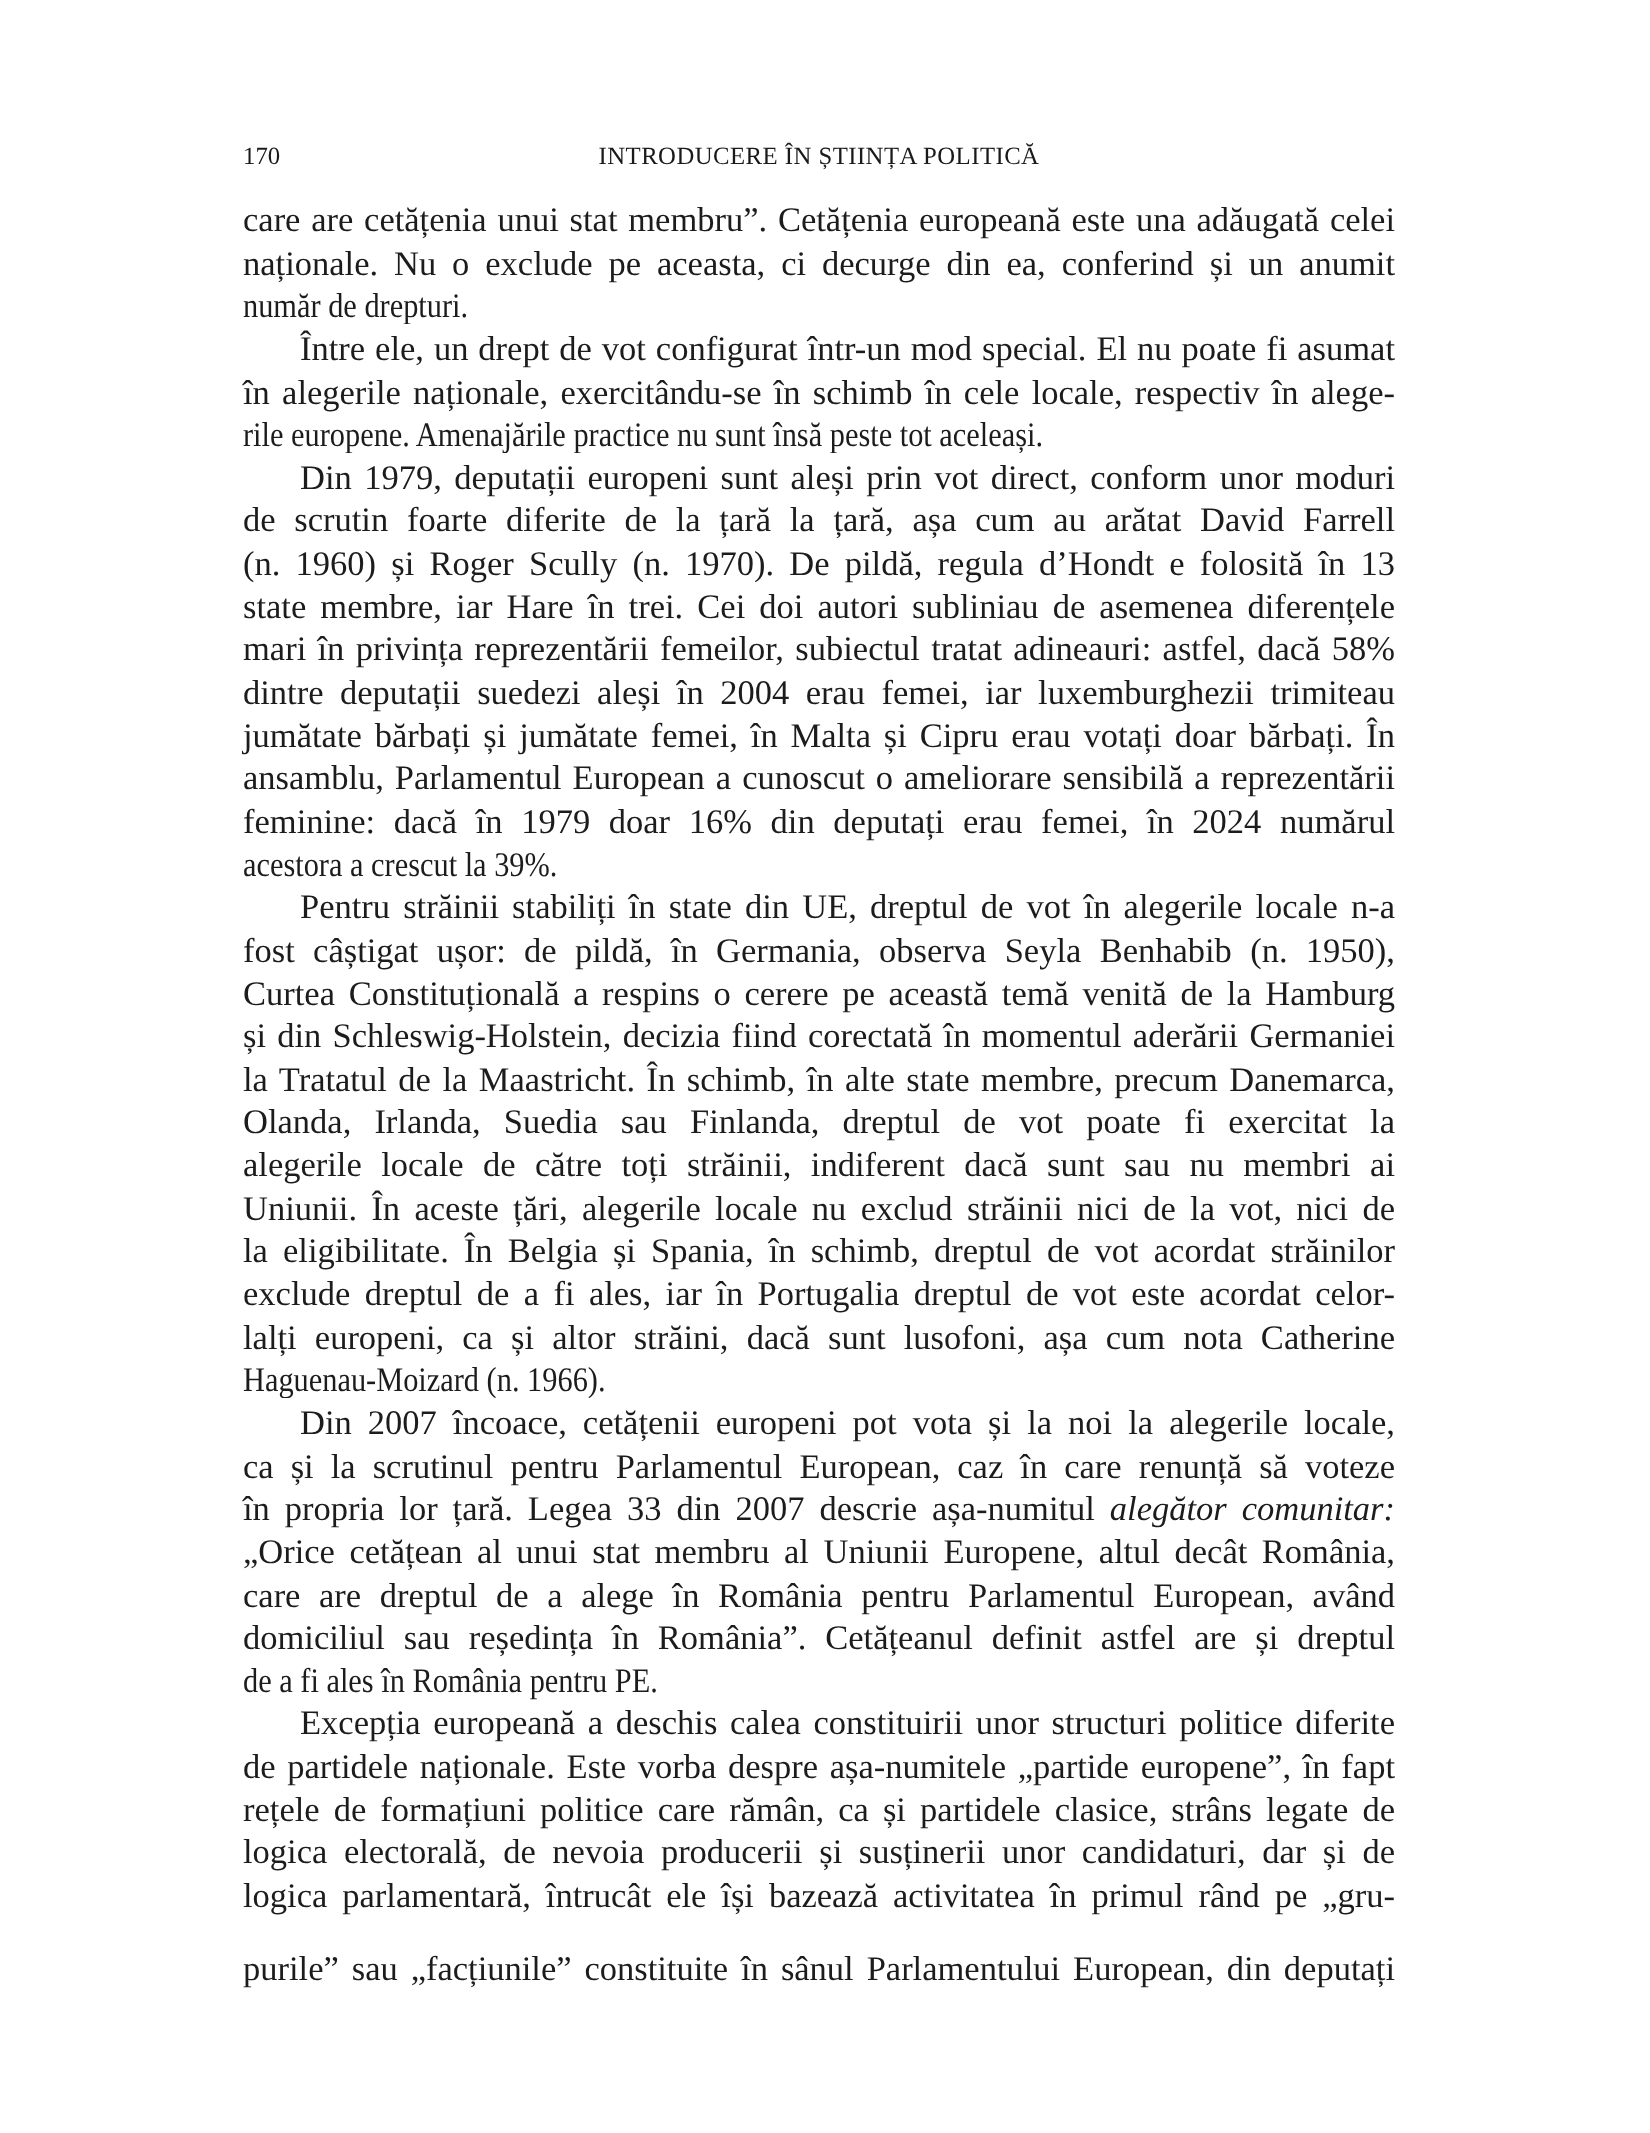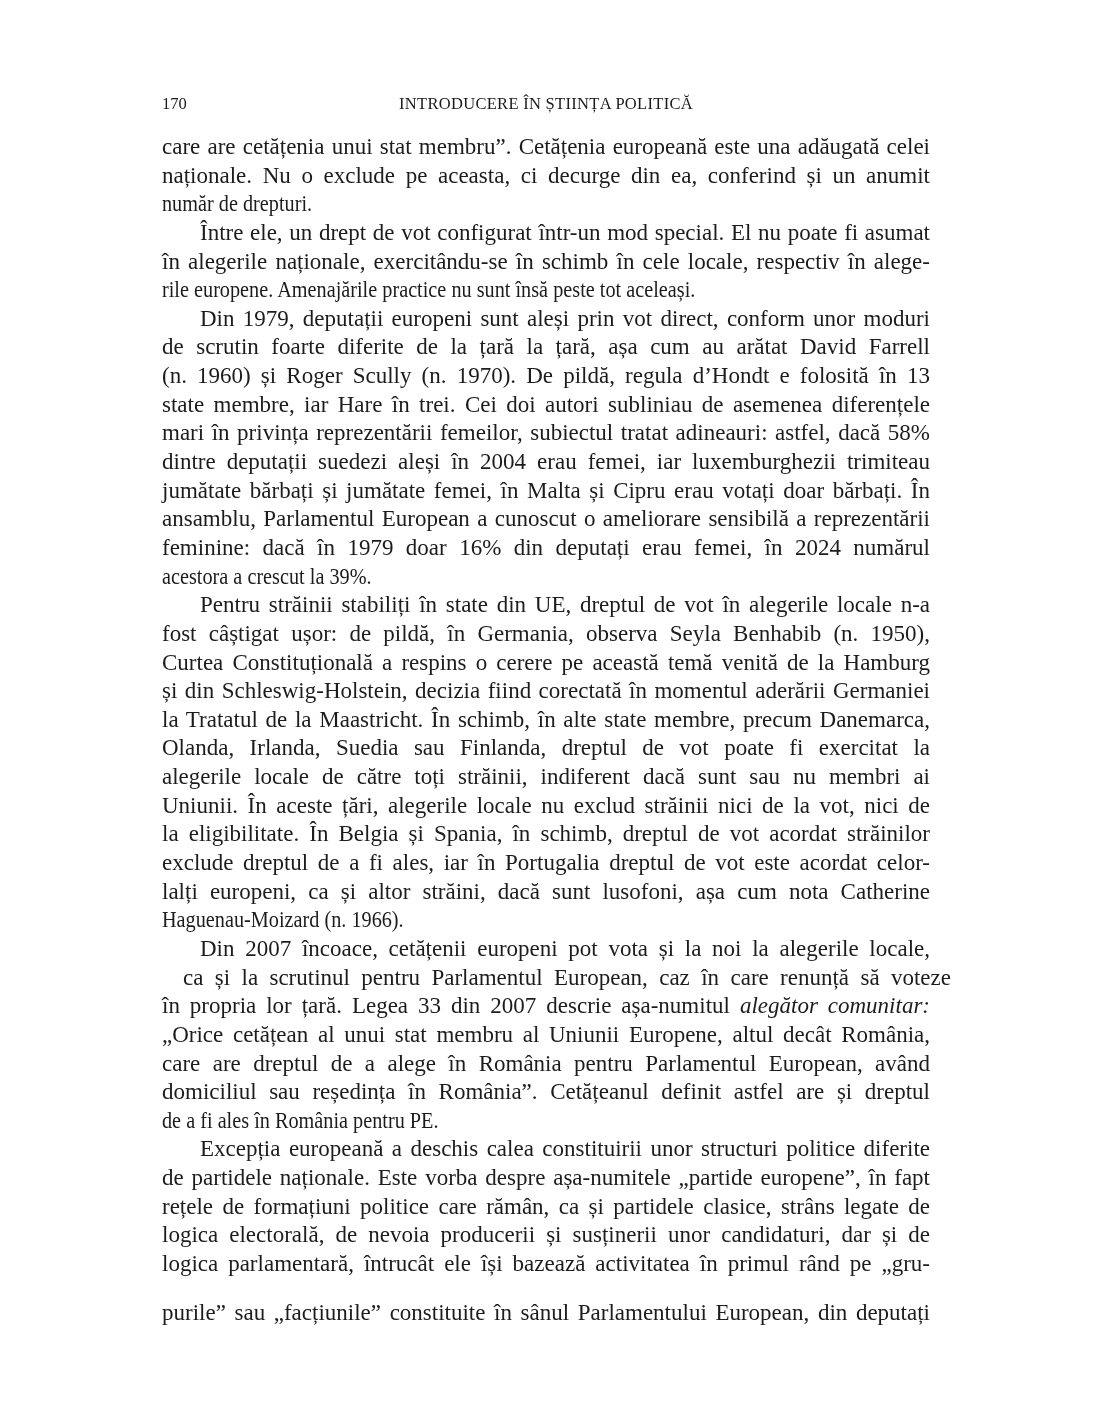--- a/index.html
+++ b/index.html
@@ -47,21 +47,21 @@
       <div class="line"><span class="t" style="transform: scaleX(1); word-spacing: 1.73611px;">și din Schleswig-Holstein, decizia fiind corectată în momentul aderării Germaniei</span></div>
       <div class="line"><span class="t" style="transform: scaleX(1); word-spacing: 1.94141px;">la Tratatul de la Maastricht. În schimb, în alte state membre, precum Danemarca,</span></div>
       <div class="line"><span class="t" style="transform: scaleX(1); word-spacing: 9.66761px;">Olanda, Irlanda, Suedia sau Finlanda, dreptul de vot poate fi exercitat la</span></div>
       <div class="line"><span class="t" style="transform: scaleX(1); word-spacing: 7.21484px;">alegerile locale de către toți străinii, indiferent dacă sunt sau nu membri ai</span></div>
       <div class="line"><span class="t" style="transform: scaleX(1); word-spacing: 3.81027px;">Uniunii. În aceste țări, alegerile locale nu exclud străinii nici de la vot, nici de</span></div>
       <div class="line"><span class="t" style="transform: scaleX(1); word-spacing: 4.33073px;">la eligibilitate. În Belgia și Spania, în schimb, dreptul de vot acordat străinilor</span></div>
       <div class="line"><span class="t" style="transform: scaleX(1); word-spacing: 3.84487px;">exclude dreptul de a fi ales, iar în Portugalia dreptul de vot este acordat celor-</span></div>
       <div class="line"><span class="t" style="transform: scaleX(1); word-spacing: 6.35677px;">lalți europeni, ca și altor străini, dacă sunt lusofoni, așa cum nota Catherine</span></div>
       <div class="line"><span class="t" style="transform: scaleX(0.88);">Haguenau-Moizard (n. 1966).</span></div>
       <div class="line indent"><span class="t" style="transform: scaleX(1); word-spacing: 4.95182px;">Din 2007 încoace, cetățenii europeni pot vota și la noi la alegerile locale,</span></div>
-      <div class="line"><span class="t" style="transform: scaleX(1); word-spacing: 5.61979px; margin-left: 21px;">ca și la scrutinul pentru Parlamentul European, caz în care renunță să voteze</span></div>
+      <div class="line"><span class="t" style="transform: scaleX(1); word-spacing: 5.61979px;">ca și la scrutinul pentru Parlamentul European, caz în care renunță să voteze</span></div>
       <div class="line"><span class="t" style="transform: scaleX(1); word-spacing: 4.20312px;">în propria lor țară. Legea 33 din 2007 descrie așa-numitul <em>alegător comunitar:</em></span></div>
       <div class="line"><span class="t" style="transform: scaleX(1); word-spacing: 3.92045px;">„Orice cetățean al unui stat membru al Uniunii Europene, altul decât România,</span></div>
       <div class="line"><span class="t" style="transform: scaleX(1); word-spacing: 6.65341px;">care are dreptul de a alege în România pentru Parlamentul European, având</span></div>
       <div class="line"><span class="t" style="transform: scaleX(1); word-spacing: 6.8625px;">domiciliul sau reședința în România”. Cetățeanul definit astfel are și dreptul</span></div>
       <div class="line"><span class="t" style="transform: scaleX(0.88);">de a fi ales în România pentru PE.</span></div>
       <div class="line indent"><span class="t" style="transform: scaleX(1); word-spacing: 2.69965px;">Excepția europeană a deschis calea constituirii unor structuri politice diferite</span></div>
       <div class="line"><span class="t" style="transform: scaleX(1); word-spacing: 2.08281px;">de partidele naționale. Este vorba despre așa-numitele „partide europene”, în fapt</span></div>
       <div class="line"><span class="t" style="transform: scaleX(1); word-spacing: 3.65495px;">rețele de formațiuni politice care rămân, ca și partidele clasice, strâns legate de</span></div>
       <div class="line"><span class="t" style="transform: scaleX(1); word-spacing: 5.3125px;">logica electorală, de nevoia producerii și susținerii unor candidaturi, dar și de</span></div>
       <div class="line"><span class="t" style="transform: scaleX(1); word-spacing: 4.21875px;">logica parlamentară, întrucât ele își bazează activitatea în primul rând pe „gru-</span></div>

